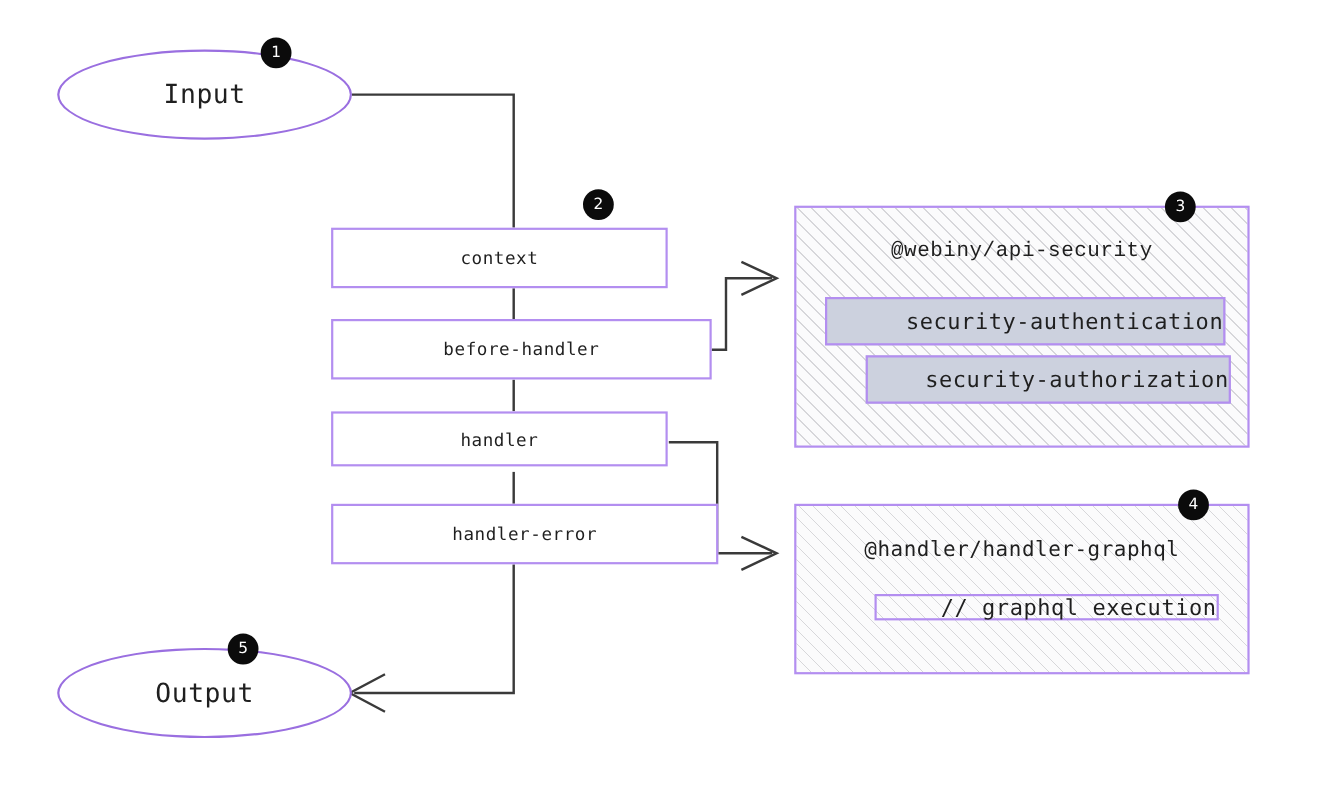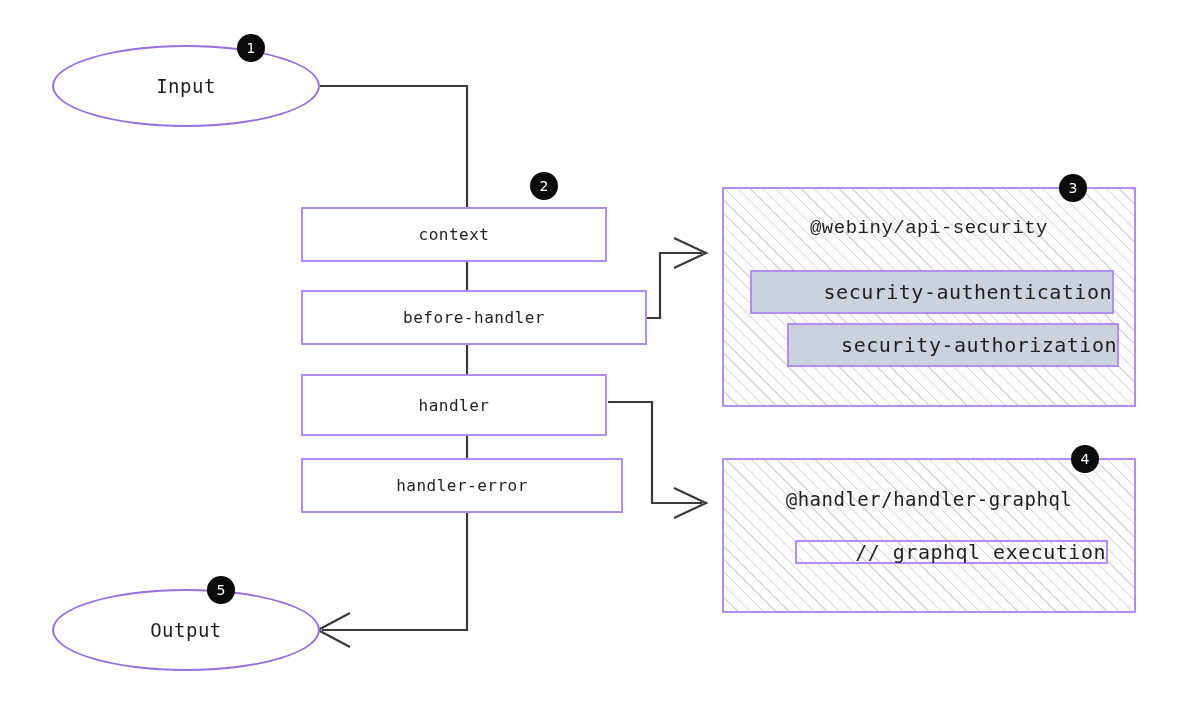--- a/index.html
+++ b/index.html
@@ -30,21 +30,21 @@
     position: absolute;
     border: 2px solid #9a6fe0;
     border-radius: 50%;
     background: #ffffff;
     display: flex;
     align-items: center;
     justify-content: center;
     box-sizing: border-box;
   }
   .ellipse-node .node-text {
-    font-size: 19px;
+    font-size: 24px;
     color: #1f1f1f;
     letter-spacing: 0.5px;
   }
 
   
   .stage-box {
     position: absolute;
     border: 2px solid #b38ef0;
     background: #ffffff;
     display: flex;
@@ -143,25 +143,25 @@
   <div class="badge" style="left:237px; top:34px;">1</div>
 
   <div class="stage-box" style="left:301px; top:207px; width:306px; height:55px;">
     <span class="node-text">context</span>
   </div>
 
   <div class="stage-box" style="left:301px; top:290px; width:346px; height:55px;">
     <span class="node-text">before-handler</span>
   </div>
 
-  <div class="stage-box" style="left:301px; top:374px; width:306px; height:62px;">
+  <div class="stage-box" style="left:301px; top:374px; width:306px; height:50px;">
     <span class="node-text">handler</span>
   </div>
 
-  <div class="stage-box" style="left:301px; top:458px; width:322px; height:55px;">
+  <div class="stage-box" style="left:301px; top:458px; width:352px; height:55px;">
     <span class="node-text">handler-error</span>
   </div>
 
   <div class="badge" style="left:530px; top:172px;">2</div>
 
   <div class="panel" style="left:722px; top:187px; width:414px; height:220px;">
     <div class="panel-title" style="top:28px;font-family:Liberation Mono, monospace;">@webiny/api-security</div>
     <div class="panel-item filled" style="left:26px; top:81px; width:364px; height:44px;">
       <span>security-authentication</span>
     </div>

